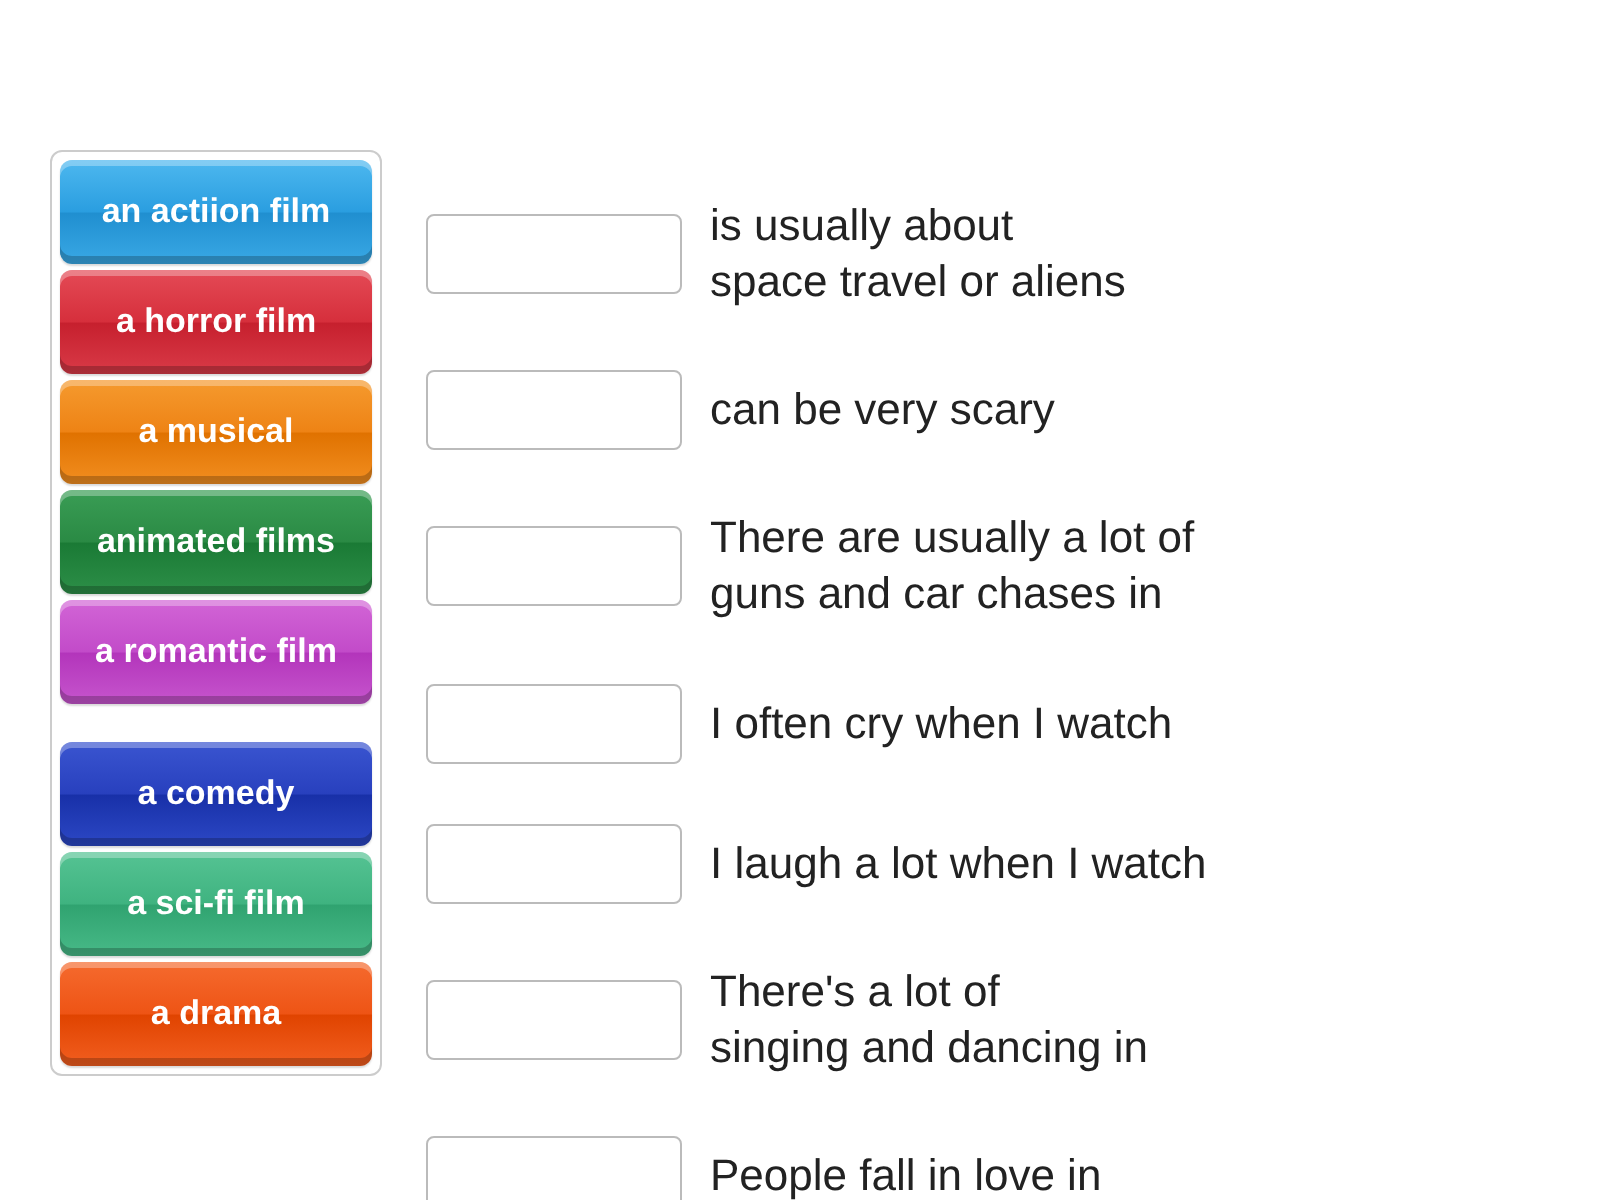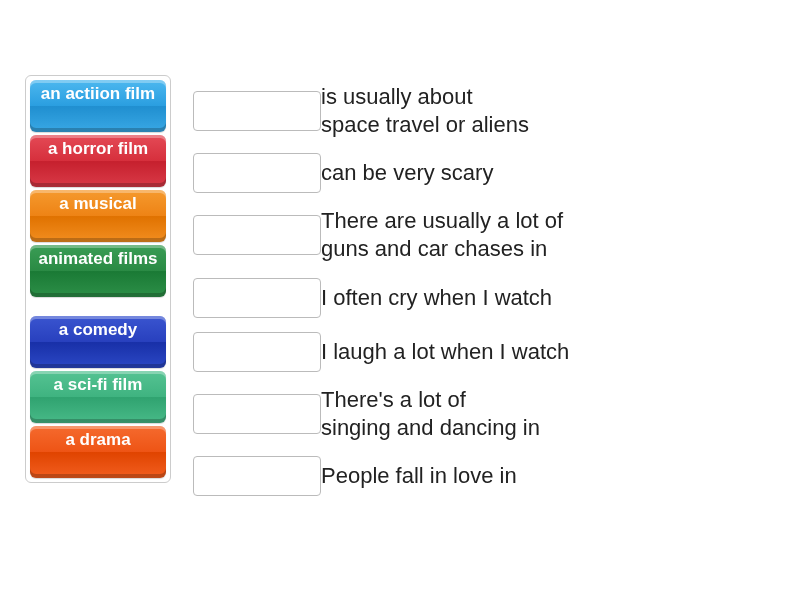--- a/index.html
+++ b/index.html
@@ -23,27 +23,28 @@
     .tiles-panel {
       border: 1px solid #ccc;
       border-radius: 6px;
       padding: 4px;
       display: flex;
       flex-direction: column;
       gap: 3px;
       background: #fff;
     }
     .tile {
-      width: 136px;
+      width: 156px;
       height: 52px;
       border-radius: 6px;
       color: #fff;
       font-weight: bold;
       font-size: 17px;
       display: flex;
+      align-items: center;
       justify-content: center;
       text-align: center;
       line-height: 1.15;
       padding: 4px 6px;
       cursor: grab;
       position: relative;
       box-shadow: inset 0 -4px 0 rgba(0,0,0,0.22), inset 0 3px 0 rgba(255,255,255,0.3), 0 1px 1px rgba(0,0,0,0.15);
     }
     .tile-blue-light { background: linear-gradient(to bottom, #4db8ef 0%, #2a9ee0 50%, #208fd0 51%, #39a8e5 100%); }
     .tile-red { background: linear-gradient(to bottom, #e44a56 0%, #d62f3c 50%, #c6202e 51%, #d93a47 100%); }
@@ -56,20 +57,22 @@
 
     .rows-panel {
       display: flex;
       flex-direction: column;
       gap: 14px;
       padding-top: 8px;
     }
     .row {
       display: flex;
       align-items: center;
+      gap: 14px;
+      margin-top: 16px;
     }
     .dropzone {
       width: 128px;
       height: 40px;
       border: 1px solid #bbb;
       border-radius: 4px;
       background: #fff;
       flex-shrink: 0;
     }
     .row-text {
@@ -87,20 +90,23 @@
         <span>an actiion film</span>
       </div>
     <div class="tile tile-red">
         <span>a horror film</span>
       </div>
     <div class="tile tile-orange">
         <span>a musical</span>
       </div>
     <div class="tile tile-green-dark">
         <span>animated films</span>
+      </div>
+    <div class="tile tile-magenta">
+        <span>a romantic film</span>
       </div>
     <div class="tile tile-blue-dark">
         <span>a comedy</span>
       </div>
     <div class="tile tile-teal">
         <span>a sci-fi film</span>
       </div>
     <div class="tile tile-orange-red">
         <span>a drama</span>
       </div>

